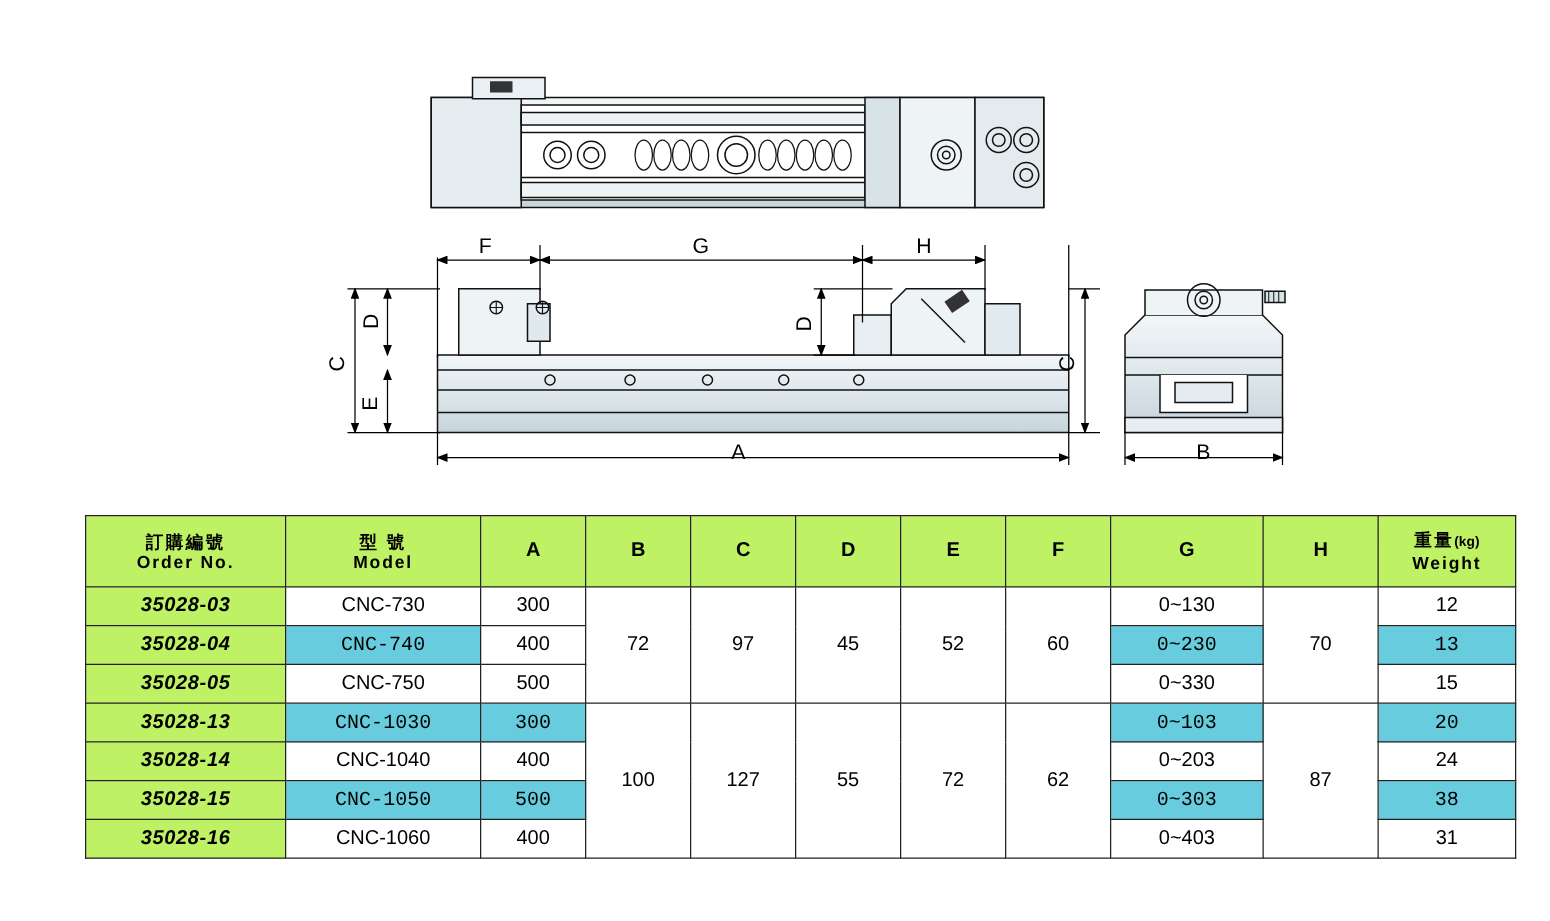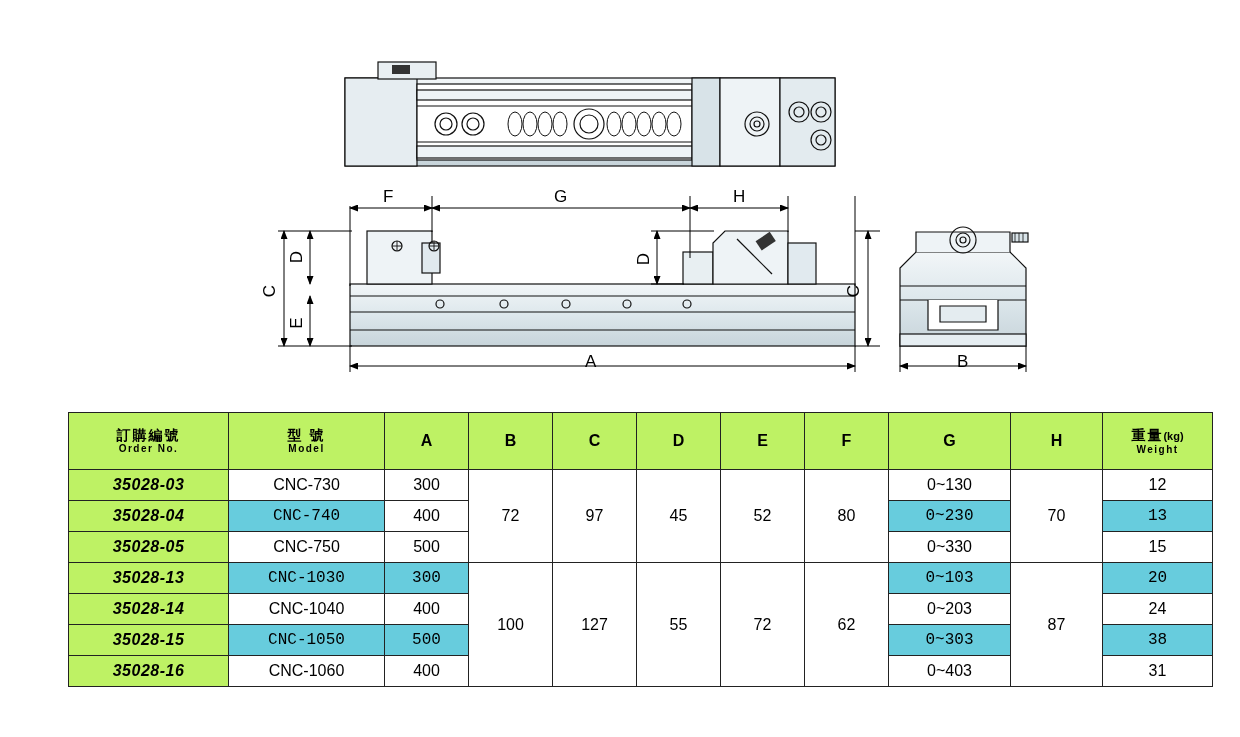--- a/index.html
+++ b/index.html
@@ -71,21 +71,21 @@
   .cell-cyan { background: #67ccdd; font-family: Liberation Mono, monospace; }
   .cell-white { background: #ffffff; }
   .order-no {
     font-style: italic;
     font-weight: bold;
     font-size: 17px;
     letter-spacing: 0.5px;
     margin-left: 17px;
   }
   .cjk { font-size: 14px; letter-spacing: 2px; }
-  .lat { font-size: 10px; letter-spacing: 1.5px; }
+  .lat { font-size: 14px; letter-spacing: 1.5px; }
   .big-letter { font-size: 19px; font-weight: bold; }
   .sub { font-size: 11px; letter-spacing: 0; }
 
   .c-order { width: 160px; }
   .c-model { width: 156px; }
   .c-a { width: 84px; }
   .c-b { width: 84px; }
   .c-c { width: 84px; }
   .c-d { width: 84px; }
   .c-e { width: 84px; }
@@ -309,21 +309,21 @@
       <tbody>
 
         <tr>
           <td class="hd-cyan order-no">35028-03</td>
           <td class="cell-white">CNC-730</td>
           <td class="cell-white">300</td>
           <td class="cell-white" rowspan="3">72</td>
           <td class="cell-white" rowspan="3">97</td>
           <td class="cell-white" rowspan="3">45</td>
           <td class="cell-white" rowspan="3">52</td>
-          <td class="cell-white" rowspan="3">80</td>
+          <td class="cell-white" rowspan="3">60</td>
           <td class="cell-white g-cell">0~130</td>
           <td class="cell-white" rowspan="3">70</td>
           <td class="cell-white">12</td>
         </tr>
 
         <tr>
           <td class="hd-cyan order-no">35028-04</td>
           <td class="cell-cyan">CNC-740</td>
           <td class="cell-white">400</td>
           <td class="cell-cyan g-cell">0~230</td>

